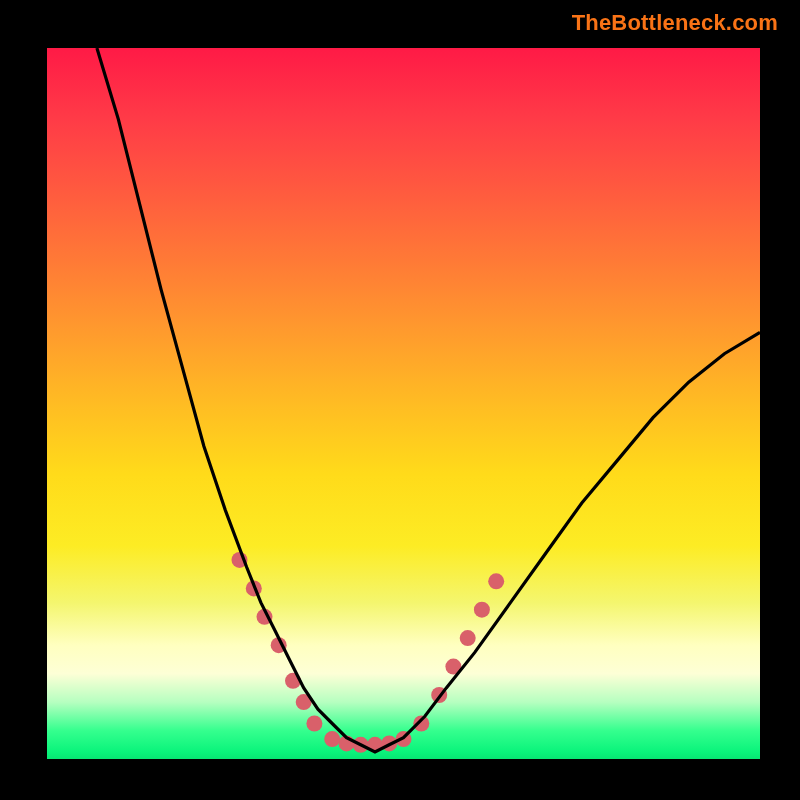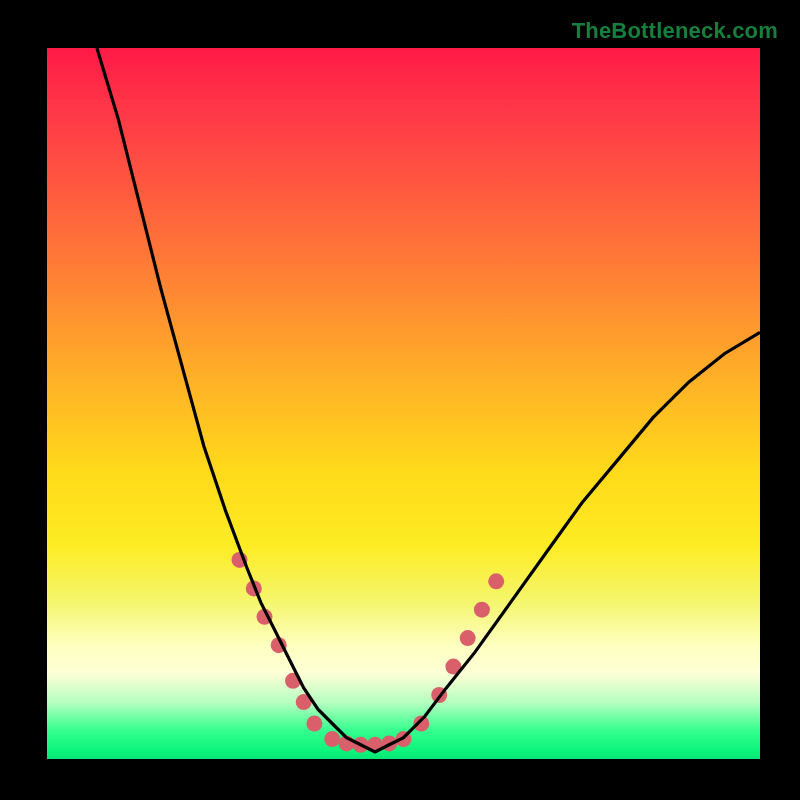--- a/index.html
+++ b/index.html
@@ -54,24 +54,23 @@
     width: 100%;
     height: 100%;
   }
   .watermark {
     position: absolute;
     top: 10px;
     right: 22px;
     font-family: Arial, Helvetica, sans-serif;
     font-size: 22px;
     font-weight: 600;
-    color: #15803d;
+    color: #f97316;
     letter-spacing: 0.2px;
     white-space: nowrap;
-    margin-top: 8px;
   }
 </style>
 </head>
 <body>
 
 <div class="frame">
   <div class="plot-area">
     <div class="gradient"></div>
     <svg class="curve" viewBox="0 0 713 711" preserveAspectRatio="none">
       <g id="marker-group">

